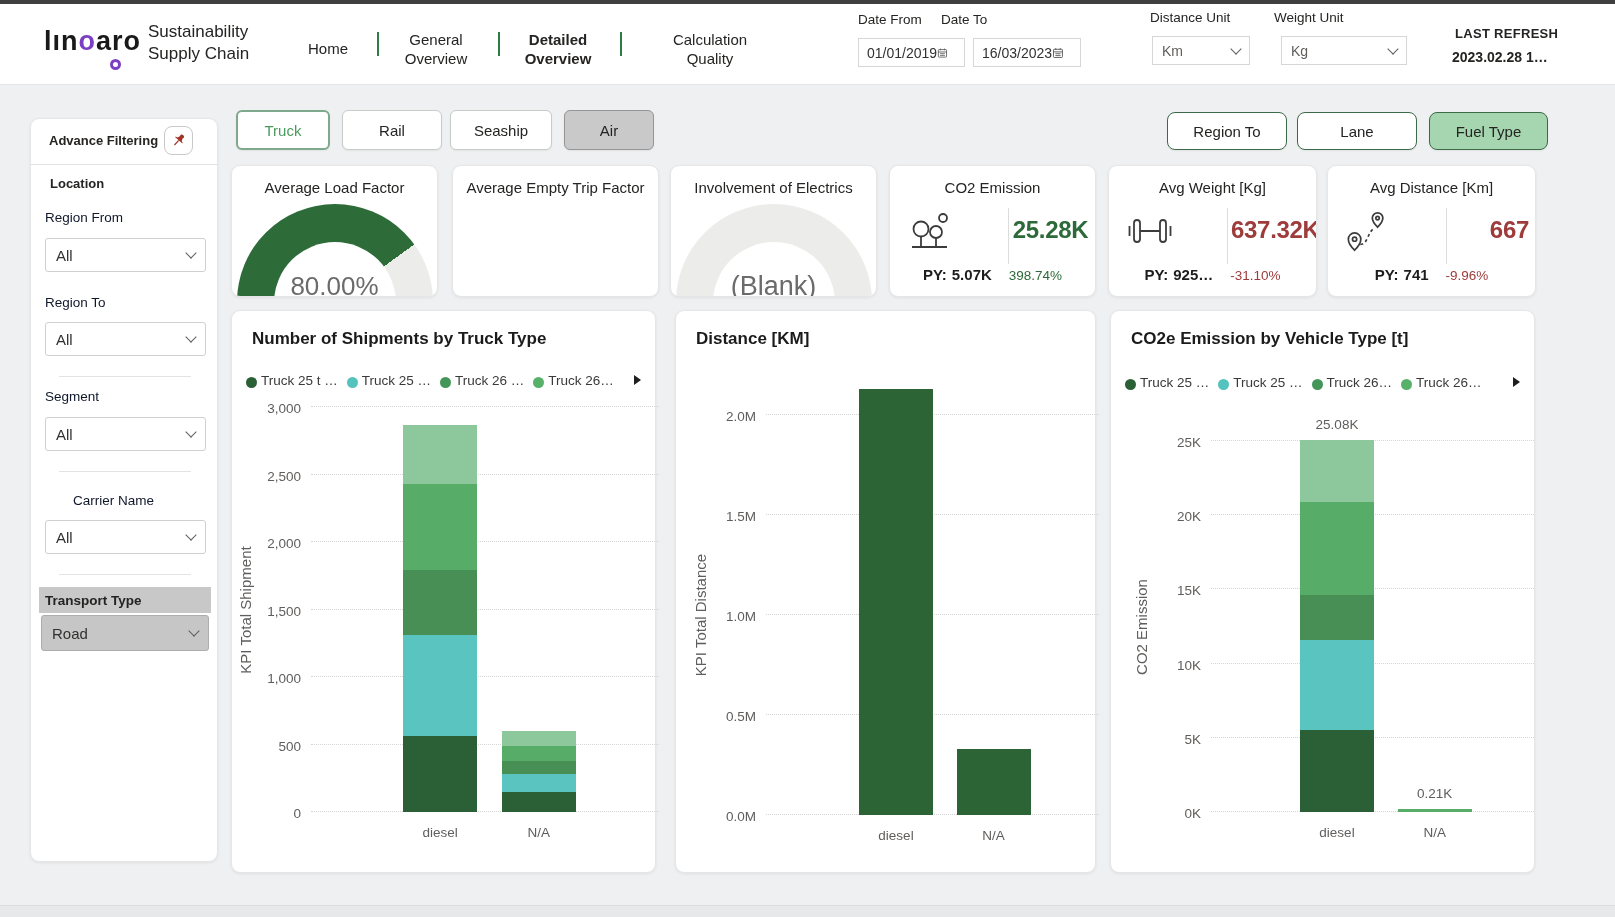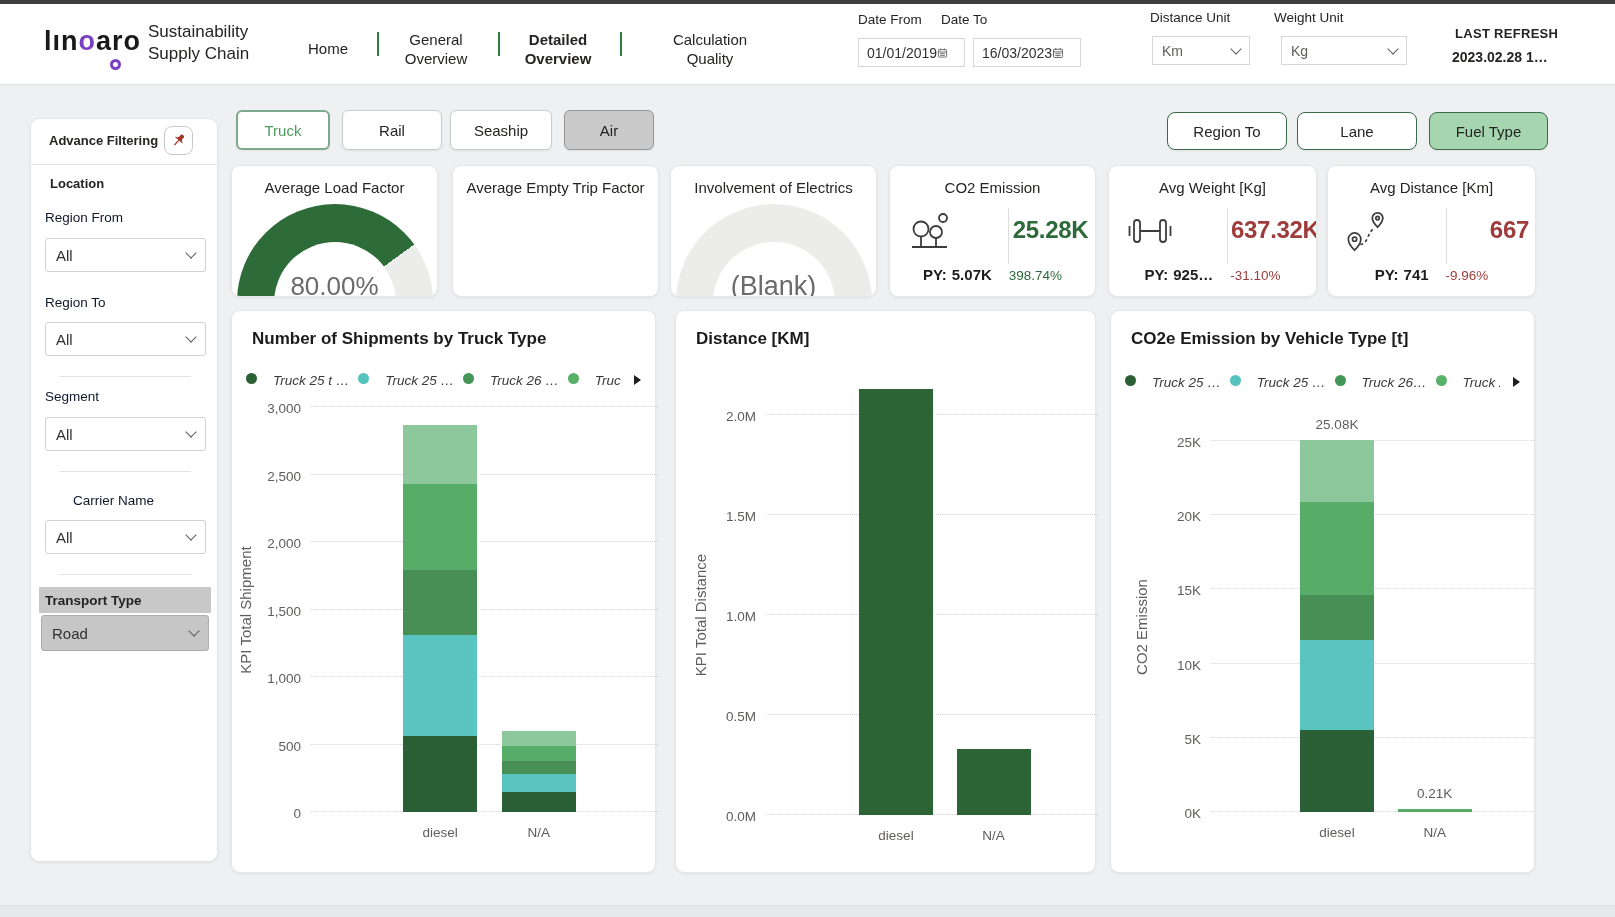--- a/index.html
+++ b/index.html
@@ -62,21 +62,21 @@
   .kpi-vline { position:absolute; left:118px; top:42px; width:1px; height:56px; background:#dcdcdc; }
   .kpi-value { position:absolute; left:122px; right:6px; top:50px; text-align:center; font-size:24px; font-weight:bold; letter-spacing:-.3px; }
   .kpi-py { position:absolute; left:0; right:0; bottom:13px; display:flex; align-items:baseline; justify-content:center; gap:5px; }
   .kpi-py-label, .kpi-py-value { font-size:15px; font-weight:bold; color:#1d1d1d; }
   .kpi-change { font-size:13.5px; margin-left:12px; }
 
   
   .chart-title { position:absolute; left:20px; top:18px; font-size:17px; font-weight:bold; color:#1b1b1b; }
   .legend { position:absolute; left:14px; right:34px; top:58px; height:22px; display:flex; align-items:center;
             gap:9px; overflow:hidden; }
-  .lg-item { display:flex; align-items:flex-start; gap:16px; white-space:nowrap; cursor:pointer;font-style:italic; }
+  .lg-item { display:flex; align-items:flex-end; gap:4px; white-space:nowrap; cursor:pointer; }
   .lg-dot { width:11px; height:11px; border-radius:50%; flex:none; }
   .lg-label { font-size:13.5px; color:#3a3a3a; }
   .lg-arrow { position:absolute; right:14px; top:64px; width:0; height:0;
               border-left:7px solid #1f1f1f; border-top:5px solid transparent; border-bottom:5px solid transparent; cursor:pointer; }
   .plot { position:absolute; }
   .gridline { position:absolute; left:0; right:-8px; height:0; border-top:1px dotted #d5d5d5; }
   .tick { position:absolute; right:100%; margin-right:10px; width:56px; text-align:right;
           font-size:13.5px; color:#605e5c; }
   .bar { position:absolute; bottom:0; display:flex; flex-direction:column-reverse; cursor:pointer; }
   .seg { width:100%; }

